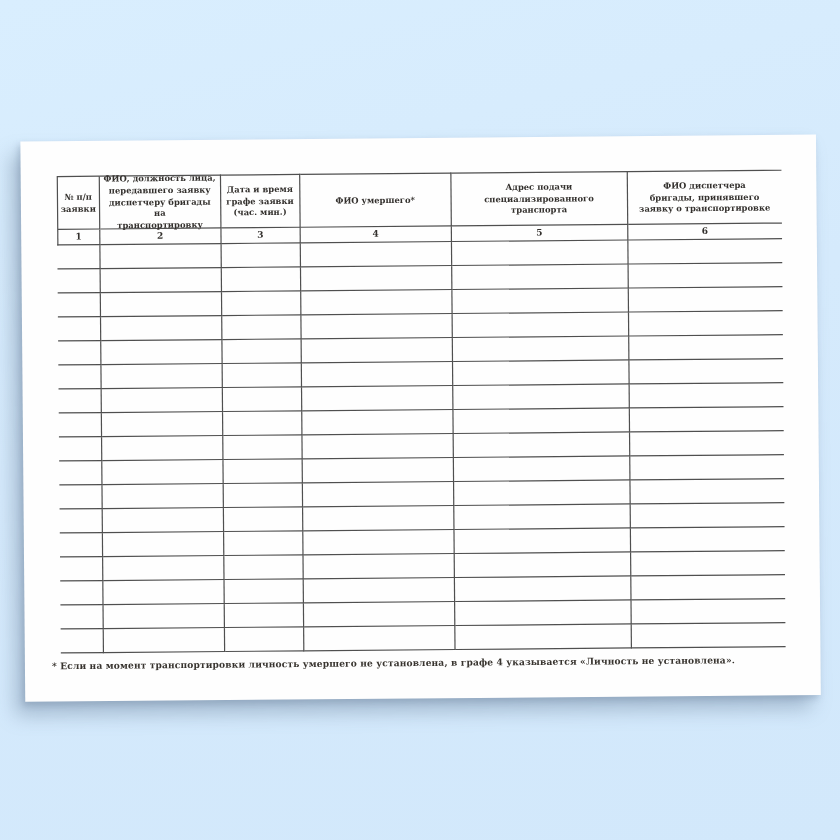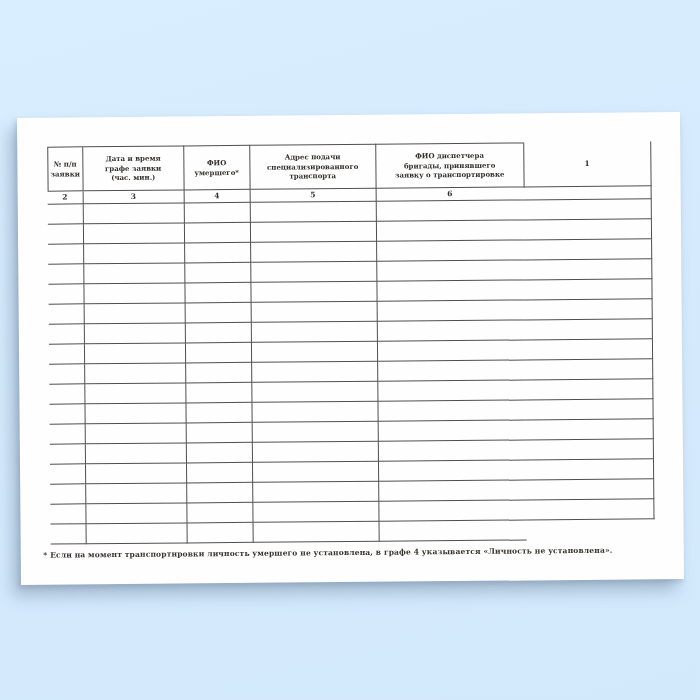--- a/index.html
+++ b/index.html
@@ -60,20 +60,24 @@
 <body>
 
 <div class="scene">
   <div class="paper">
     <div class="sheet-inner">
 
       <div class="reg-table" id="reg-table">
 
         <div class="cell hcell lft rgt">№ п/п
 заявки</div>
+        <div class="cell hcell rgt">ФИО, должность лица,
+передавшего заявку
+диспетчеру бригады на
+транспортировку</div>
         <div class="cell hcell rgt">Дата и время
 графе заявки
 (час. мин.)</div>
         <div class="cell hcell rgt">ФИО умершего*</div>
         <div class="cell hcell rgt">Адрес подачи специализированного
 транспорта</div>
         <div class="cell hcell">ФИО диспетчера
 бригады, принявшего
 заявку о транспортировке</div>
 

